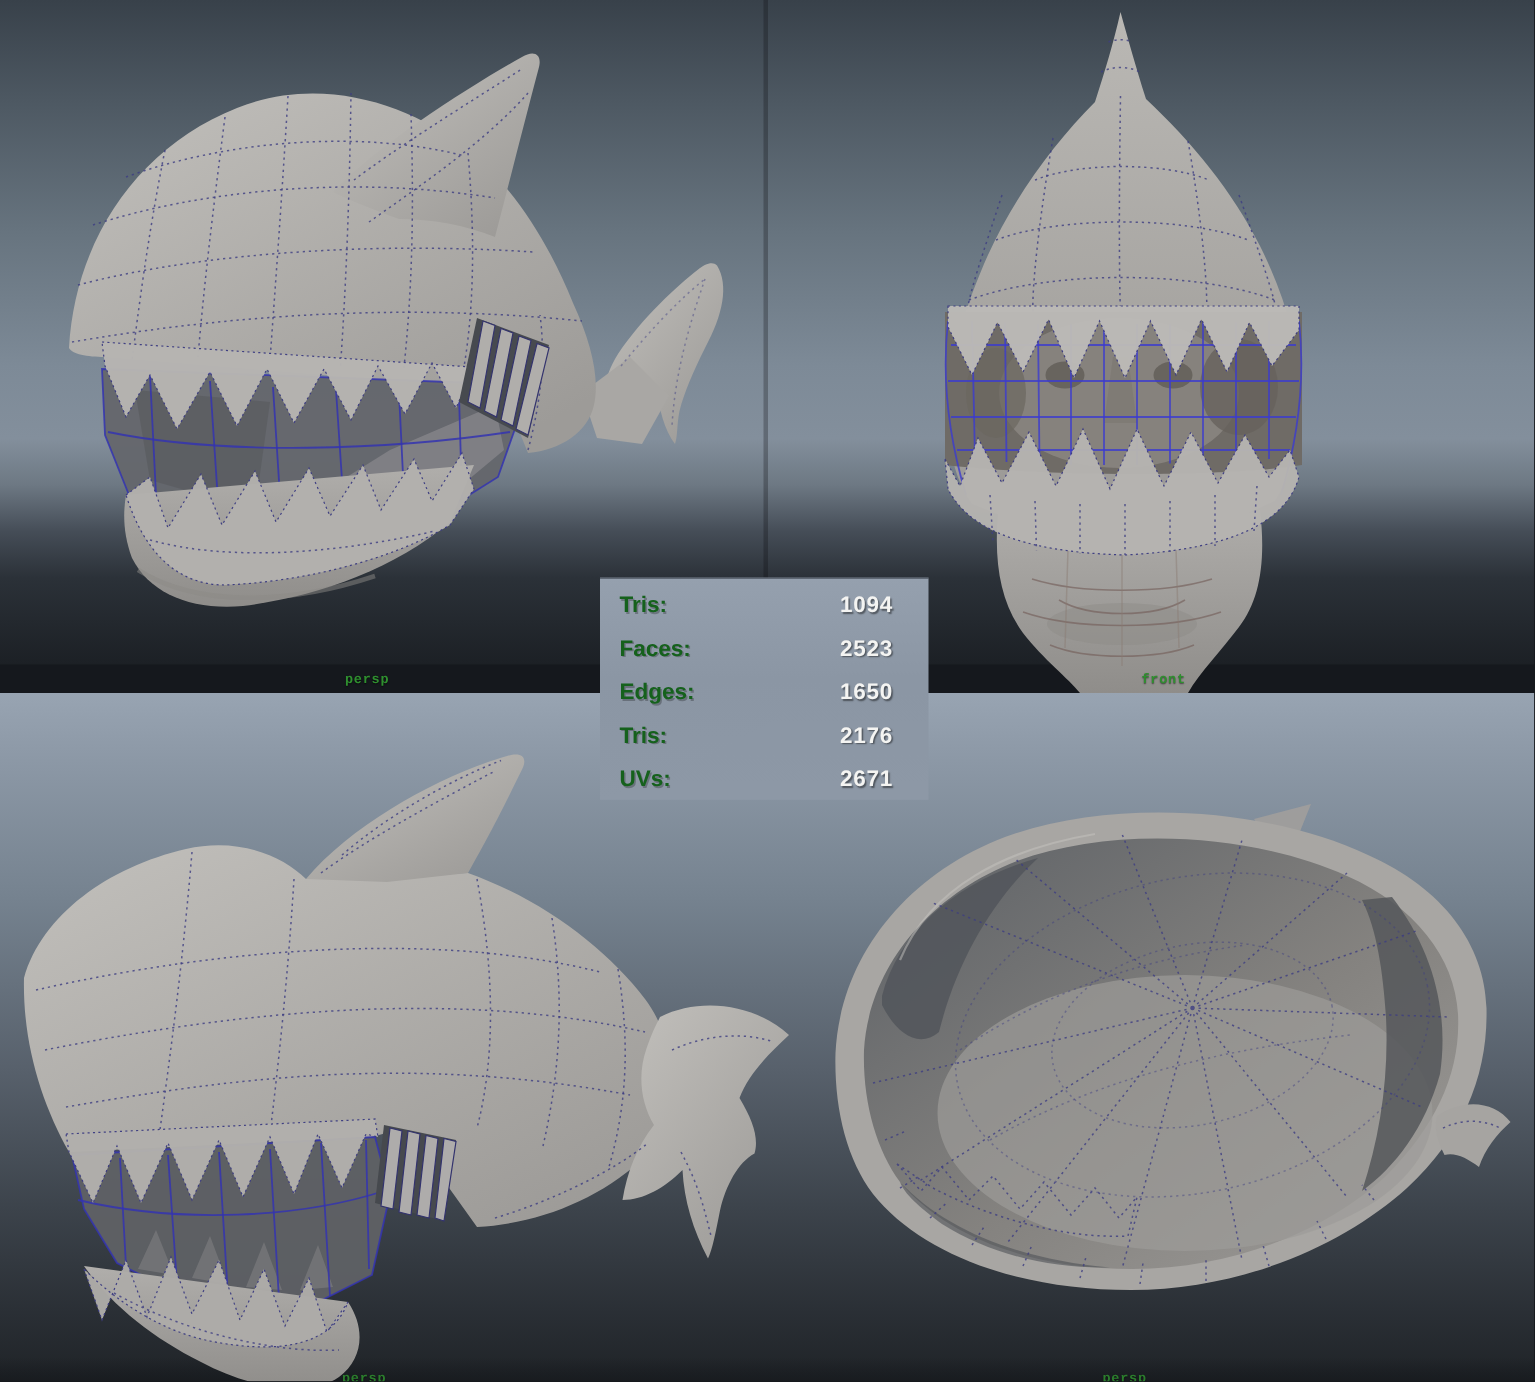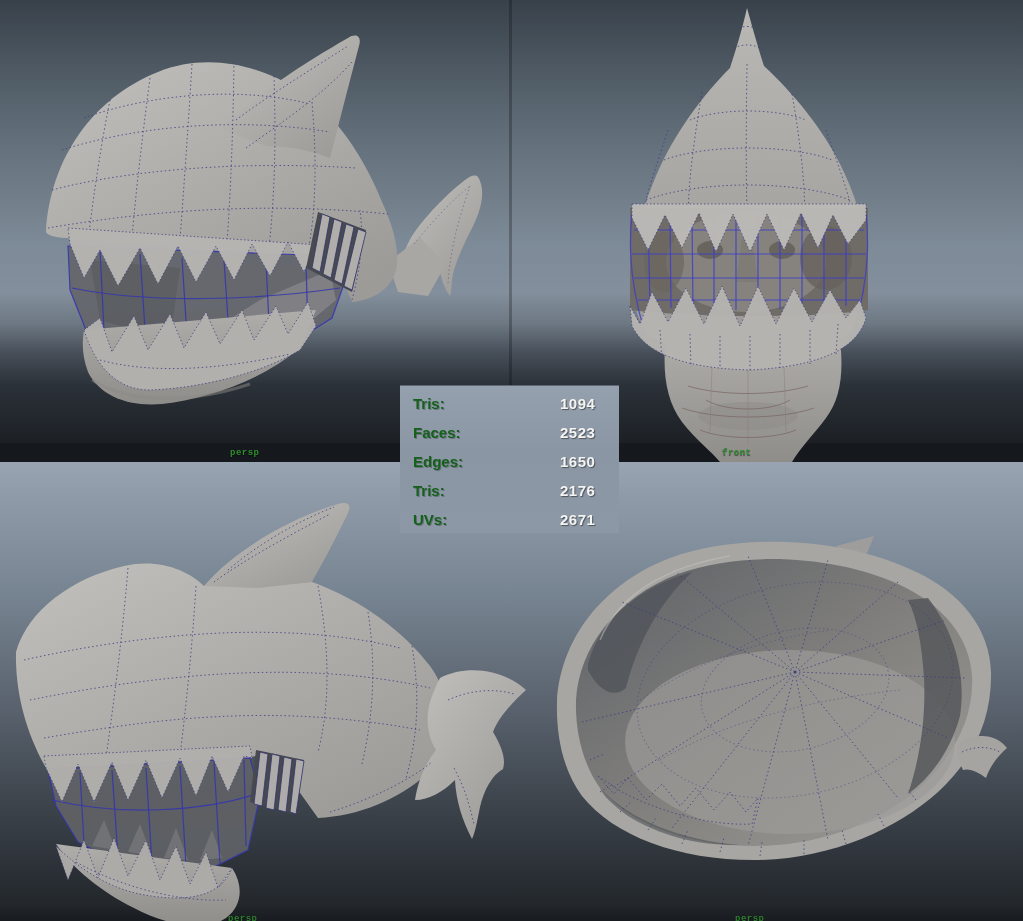--- a/index.html
+++ b/index.html
@@ -33,21 +33,21 @@
     background:linear-gradient(180deg,rgba(23,26,30,0),rgba(23,26,30,.85));
   }
   
   .cam-label{
     position:absolute;font-size:9px;font-weight:bold;color:#2f8f2f;
     line-height:12px;letter-spacing:.5px;text-shadow:0 1px 1px rgba(0,0,0,.6);
     z-index:6;
     font-family:Liberation Mono, monospace;
   }
   .cl-tl{left:230px;top:447px;}
-  .cl-tr{left:722px;top:447px;}
+  .cl-tr{left:761px;top:447px;}
   .cl-bl{left:228px;top:913px;opacity:.85;}
   .cl-br{left:735px;top:913px;opacity:.85;}
   
   svg.art{position:absolute;left:0;top:0;z-index:3;pointer-events:none;}
   .wf{fill:none;stroke:#3d3d82;stroke-width:1;stroke-dasharray:1.5 2.6;opacity:.8;}
   .wff{fill:none;stroke:#3d3d82;stroke-width:1;stroke-dasharray:1.5 2.6;opacity:.45;}
   .sel{fill:none;stroke:#3434b0;stroke-width:1.2;opacity:.85;}
   .selb{fill:none;stroke:#3b3bd0;stroke-width:1.2;opacity:.8;}
   .tooth{stroke:#3d3d82;stroke-width:.8;stroke-dasharray:1.4 2.2;opacity:.97;}
   .maroon{fill:none;stroke:#75605a;stroke-width:1;opacity:.65;}

